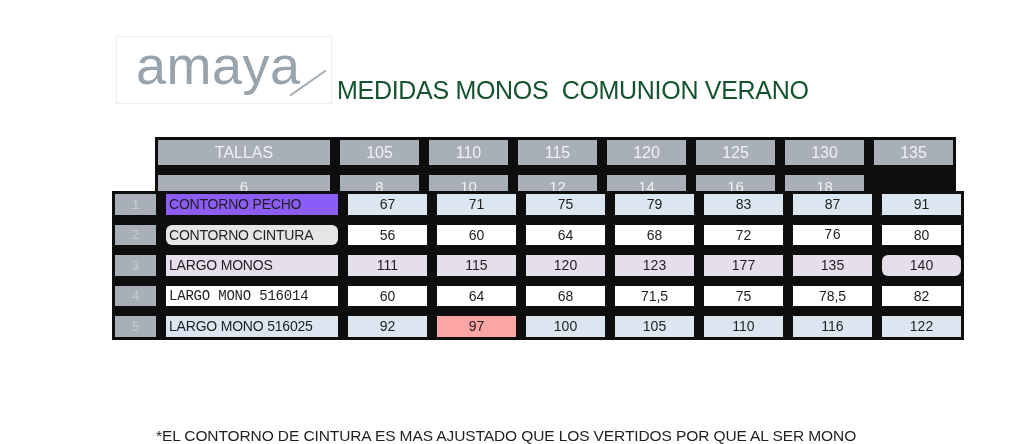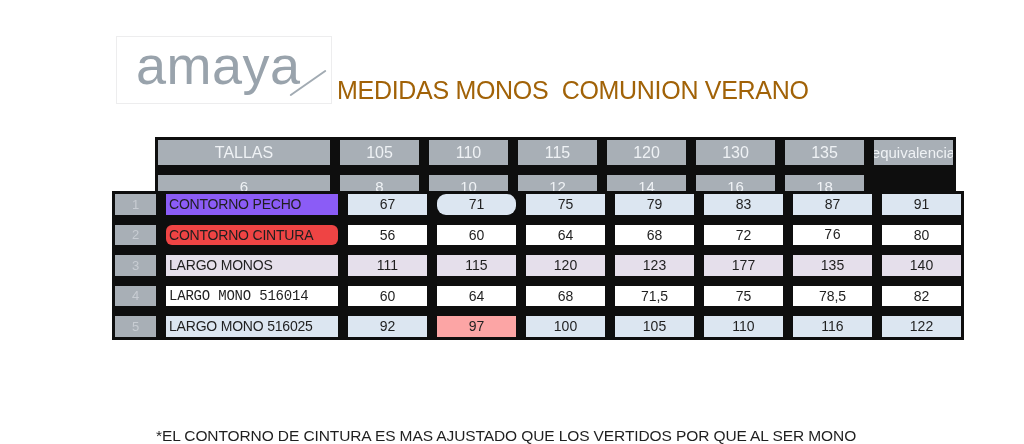--- a/index.html
+++ b/index.html
@@ -32,21 +32,21 @@
   .y-tail {
     position: absolute; left: 286px; top: 82px;
     width: 44px; height: 2px; background: #a2abb3;
     transform: rotate(-35deg);
     border-radius: 2px;
   }
 
   
   .doc-title {
     position: absolute; left: 337px; top: 76px;
-    font-size: 25px; color: #a16207;
+    font-size: 25px; color: #14532d;
     letter-spacing: -0.3px; white-space: pre;
   }
 
   
   .tbl {
     position: absolute;
     display: grid; gap: 10px; padding: 3px;
     background: #0e0e0e;
   }
   #thead {
@@ -90,60 +90,60 @@
   <div class="y-tail"></div>
 
   <div class="doc-title">MEDIDAS MONOS  COMUNION VERANO</div>
 
   <div class="tbl" id="thead">
       <div class="cell hdr">TALLAS</div>
       <div class="cell hdr">105</div>
       <div class="cell hdr">110</div>
       <div class="cell hdr">115</div>
       <div class="cell hdr">120</div>
+      <div class="cell hdr">125</div>
       <div class="cell hdr">130</div>
       <div class="cell hdr">135</div>
-      <div class="cell hdr eq">equivalencia</div>
       <div class="cell hdr eq">6</div>
       <div class="cell hdr eq">8</div>
       <div class="cell hdr eq">10</div>
       <div class="cell hdr eq">12</div>
       <div class="cell hdr eq">14</div>
       <div class="cell hdr eq">16</div>
       <div class="cell hdr eq">18</div>
     </div>
 
   <div class="tbl" id="tbody">
       <div class="cell num">1</div>
       <div class="cell rowlbl" style="background: #8b5cf6;">CONTORNO PECHO</div>
       <div class="cell val" style="background: rgb(220, 230, 241);">67</div>
-      <div class="cell val" style="background: rgb(220, 230, 241); border-radius: 9px;">71</div>
+      <div class="cell val" style="background: rgb(220, 230, 241);">71</div>
       <div class="cell val" style="background: rgb(220, 230, 241);">75</div>
       <div class="cell val" style="background: rgb(220, 230, 241);">79</div>
       <div class="cell val" style="background: rgb(220, 230, 241);">83</div>
       <div class="cell val" style="background: rgb(220, 230, 241);">87</div>
       <div class="cell val" style="background: rgb(220, 230, 241);">91</div>
       <div class="cell num">2</div>
-      <div class="cell rowlbl" style="background: #ef4444; border-radius: 6px;">CONTORNO CINTURA</div>
+      <div class="cell rowlbl" style="background: #e5e5e5; border-radius: 6px;">CONTORNO CINTURA</div>
       <div class="cell val" style="background: rgb(255, 255, 255);">56</div>
       <div class="cell val" style="background: rgb(255, 255, 255);">60</div>
       <div class="cell val" style="background: rgb(255, 255, 255);">64</div>
       <div class="cell val" style="background: rgb(255, 255, 255);">68</div>
       <div class="cell val" style="background: rgb(255, 255, 255);">72</div>
       <div class="cell val" style="background: rgb(255, 255, 255); font-family: Liberation Mono, monospace;">76</div>
       <div class="cell val" style="background: rgb(255, 255, 255);">80</div>
       <div class="cell num">3</div>
       <div class="cell rowlbl" style="background: rgb(229, 223, 235);">LARGO MONOS</div>
       <div class="cell val" style="background: rgb(229, 223, 235);">111</div>
       <div class="cell val" style="background: rgb(229, 223, 235);">115</div>
       <div class="cell val" style="background: rgb(229, 223, 235);">120</div>
       <div class="cell val" style="background: rgb(229, 223, 235);">123</div>
       <div class="cell val" style="background: rgb(229, 223, 235);">177</div>
       <div class="cell val" style="background: rgb(229, 223, 235);">135</div>
-      <div class="cell val" style="background: rgb(229, 223, 235);">140</div>
+      <div class="cell val" style="background: rgb(229, 223, 235); border-radius: 6px;">140</div>
       <div class="cell num">4</div>
       <div class="cell rowlbl" style="background: rgb(255, 255, 255); font-family: Liberation Mono, monospace;">LARGO MONO 516014</div>
       <div class="cell val" style="background: rgb(255, 255, 255);">60</div>
       <div class="cell val" style="background: rgb(255, 255, 255);">64</div>
       <div class="cell val" style="background: rgb(255, 255, 255);">68</div>
       <div class="cell val" style="background: rgb(255, 255, 255);">71,5</div>
       <div class="cell val" style="background: rgb(255, 255, 255);">75</div>
       <div class="cell val" style="background: rgb(255, 255, 255);">78,5</div>
       <div class="cell val" style="background: rgb(255, 255, 255);">82</div>
       <div class="cell num">5</div>

